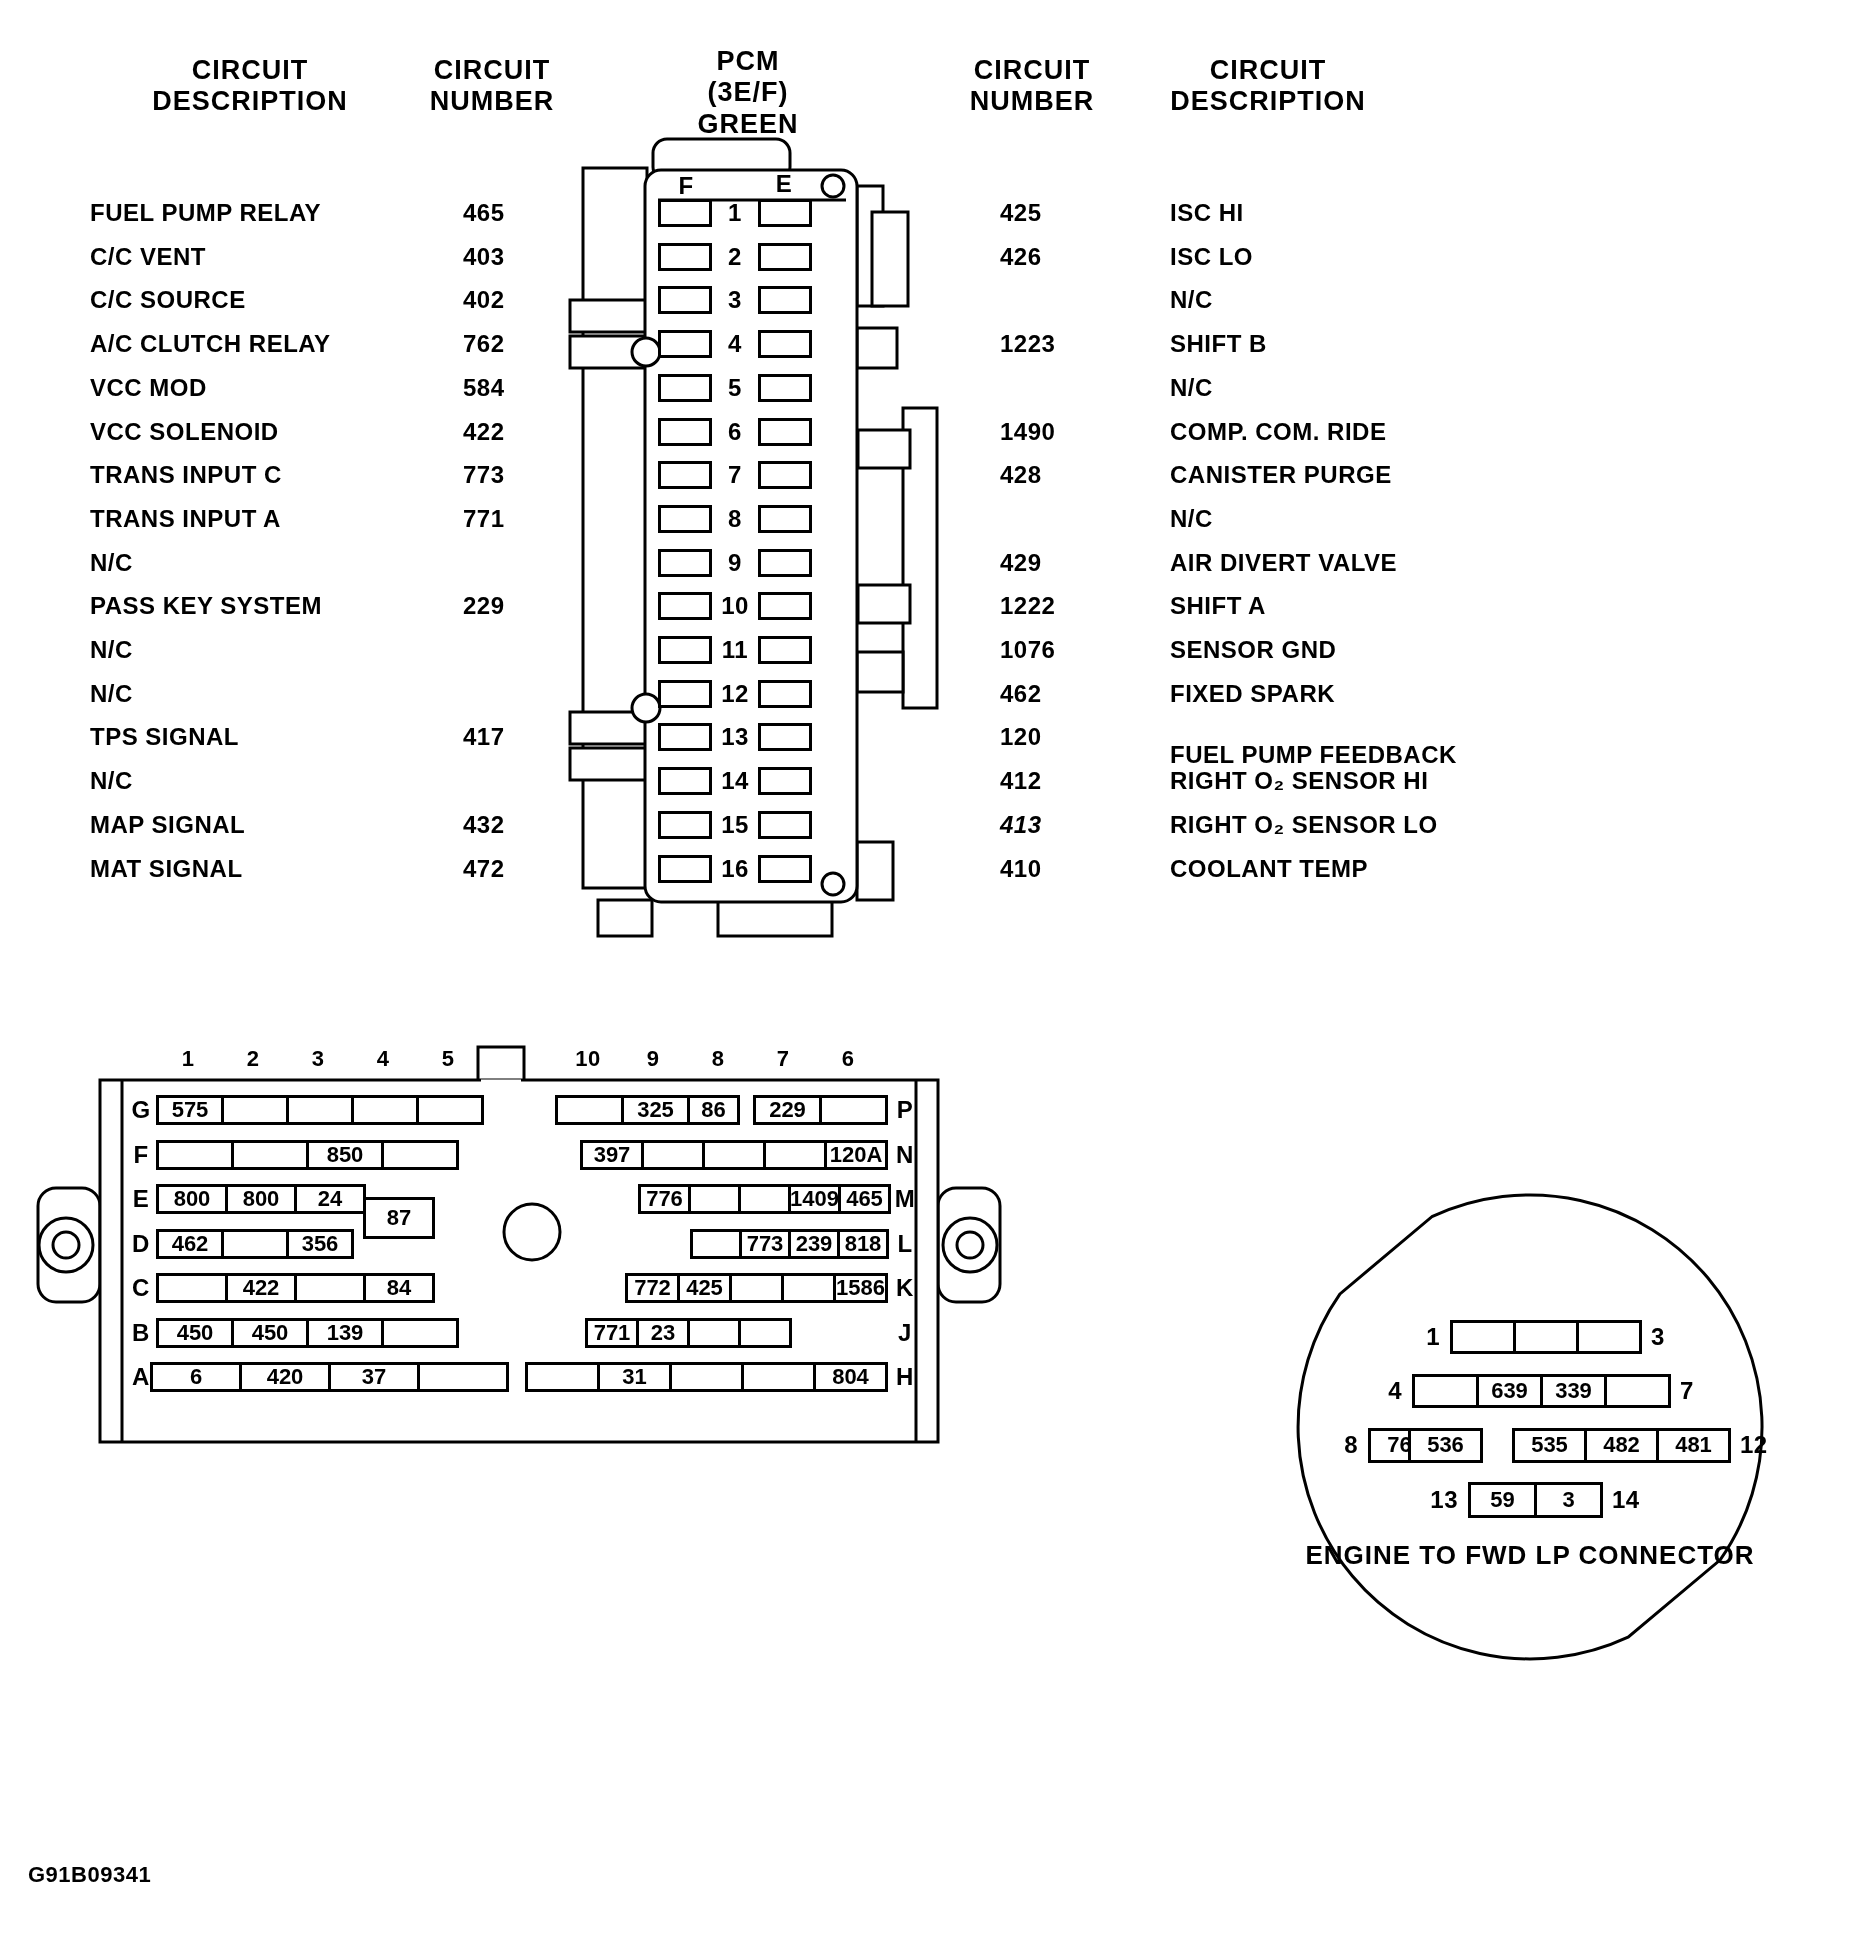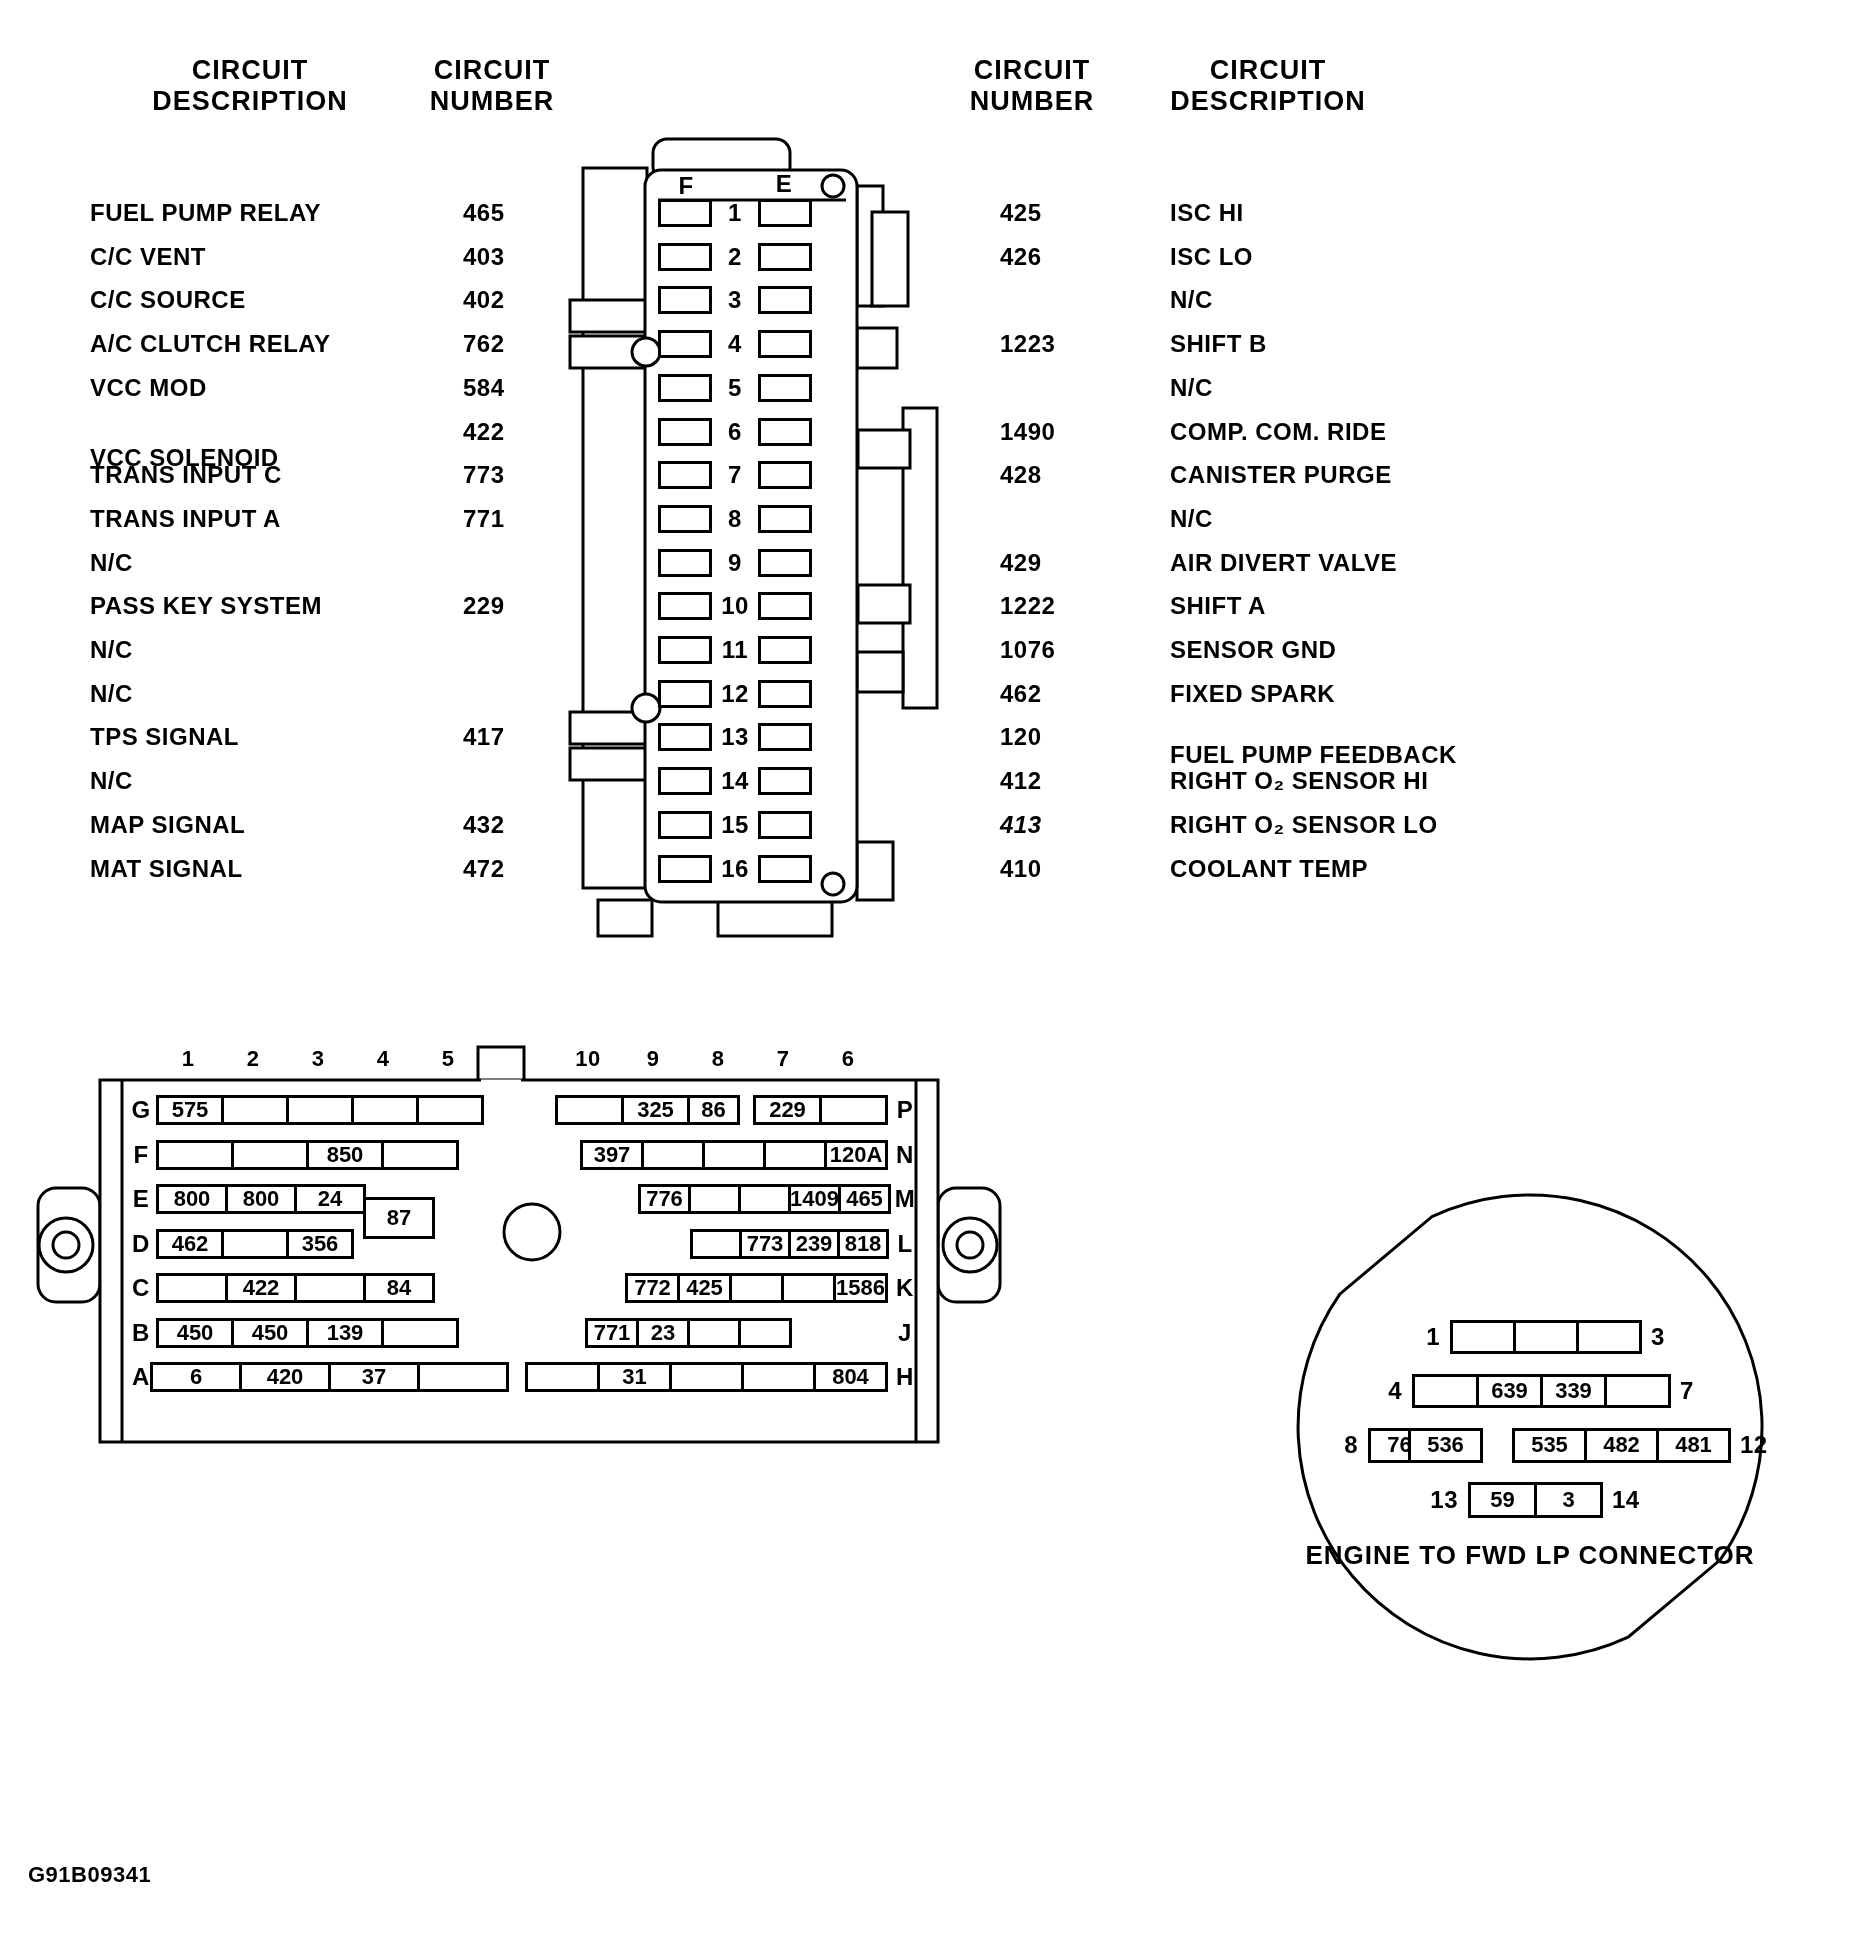--- a/index.html
+++ b/index.html
@@ -82,20 +82,23 @@
       <g>
         <path d="M 1431.9 1216.7 A 232 232 0 0 1 1720 1560.1 L 1628.1 1637.2 A 232 232 0 0 1 1340 1293.9 Z"></path>
       </g>
     </g>
   </svg>
 
   <div class="hdr" style="left:100px;top:55px;width:300px;">CIRCUIT
 DESCRIPTION</div>
   <div class="hdr" style="left:392px;top:55px;width:200px;">CIRCUIT
 NUMBER</div>
+  <div class="hdr" style="left:648px;top:46px;width:200px;">PCM
+(3E/F)
+GREEN</div>
   <div class="hdr" style="left:932px;top:55px;width:200px;">CIRCUIT
 NUMBER</div>
   <div class="hdr" style="left:1118px;top:55px;width:300px;">CIRCUIT
 DESCRIPTION</div>
 
   <div class="caption" style="left:1280px;top:1540px;width:500px;font-size:26px;">ENGINE TO FWD LP CONNECTOR</div>
 
   <div class="txt sm" style="left:28px;top:1862px;">G91B09341</div>
 <div class="txt" style="left: 90px; top: 198px; width: 370px;">FUEL PUMP RELAY</div>
     <div class="txt" style="left: 463px; top: 198px; width: 90px;">465</div>
@@ -123,21 +126,21 @@
     <div class="txt ctr" style="left: 714px; top: 329.1px; width: 42px;">4</div>
     <div class="pinbox" style="left: 758px; top: 330.1px; width: 54px; height: 28px;"></div>
     <div class="txt" style="left: 1000px; top: 329.1px; width: 90px;">1223</div>
     <div class="txt" style="left: 1170px; top: 329.1px; width: 480px;">SHIFT B</div>
     <div class="txt" style="left: 90px; top: 372.8px; width: 370px;">VCC MOD</div>
     <div class="txt" style="left: 463px; top: 372.8px; width: 90px;">584</div>
     <div class="pinbox" style="left: 658px; top: 373.8px; width: 54px; height: 28px;"></div>
     <div class="txt ctr" style="left: 714px; top: 372.8px; width: 42px;">5</div>
     <div class="pinbox" style="left: 758px; top: 373.8px; width: 54px; height: 28px;"></div>
     <div class="txt" style="left: 1170px; top: 372.8px; width: 480px;">N/C</div>
-    <div class="txt" style="left: 90px; top: 416.5px; width: 370px; margin-top: 26px;">VCC SOLENOID</div>
+    <div class="txt" style="left: 90px; top: 416.5px; width: 370px;">VCC SOLENOID</div>
     <div class="txt" style="left: 463px; top: 416.5px; width: 90px;">422</div>
     <div class="pinbox" style="left: 658px; top: 417.5px; width: 54px; height: 28px;"></div>
     <div class="txt ctr" style="left: 714px; top: 416.5px; width: 42px;">6</div>
     <div class="pinbox" style="left: 758px; top: 417.5px; width: 54px; height: 28px;"></div>
     <div class="txt" style="left: 1000px; top: 416.5px; width: 90px;">1490</div>
     <div class="txt" style="left: 1170px; top: 416.5px; width: 480px;">COMP. COM. RIDE</div>
     <div class="txt" style="left: 90px; top: 460.2px; width: 370px;">TRANS INPUT C</div>
     <div class="txt" style="left: 463px; top: 460.2px; width: 90px;">773</div>
     <div class="pinbox" style="left: 658px; top: 461.2px; width: 54px; height: 28px;"></div>
     <div class="txt ctr" style="left: 714px; top: 460.2px; width: 42px;">7</div>

